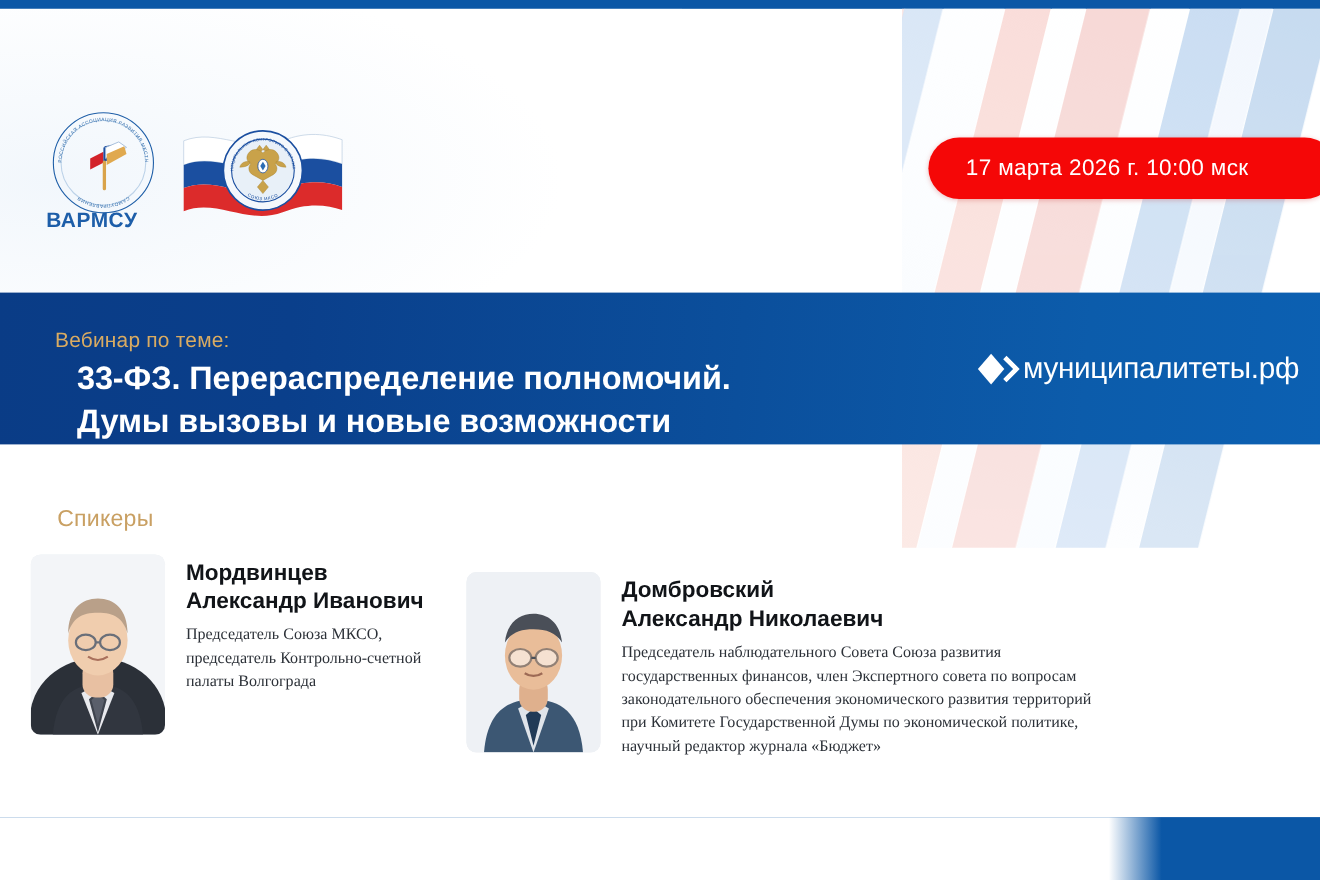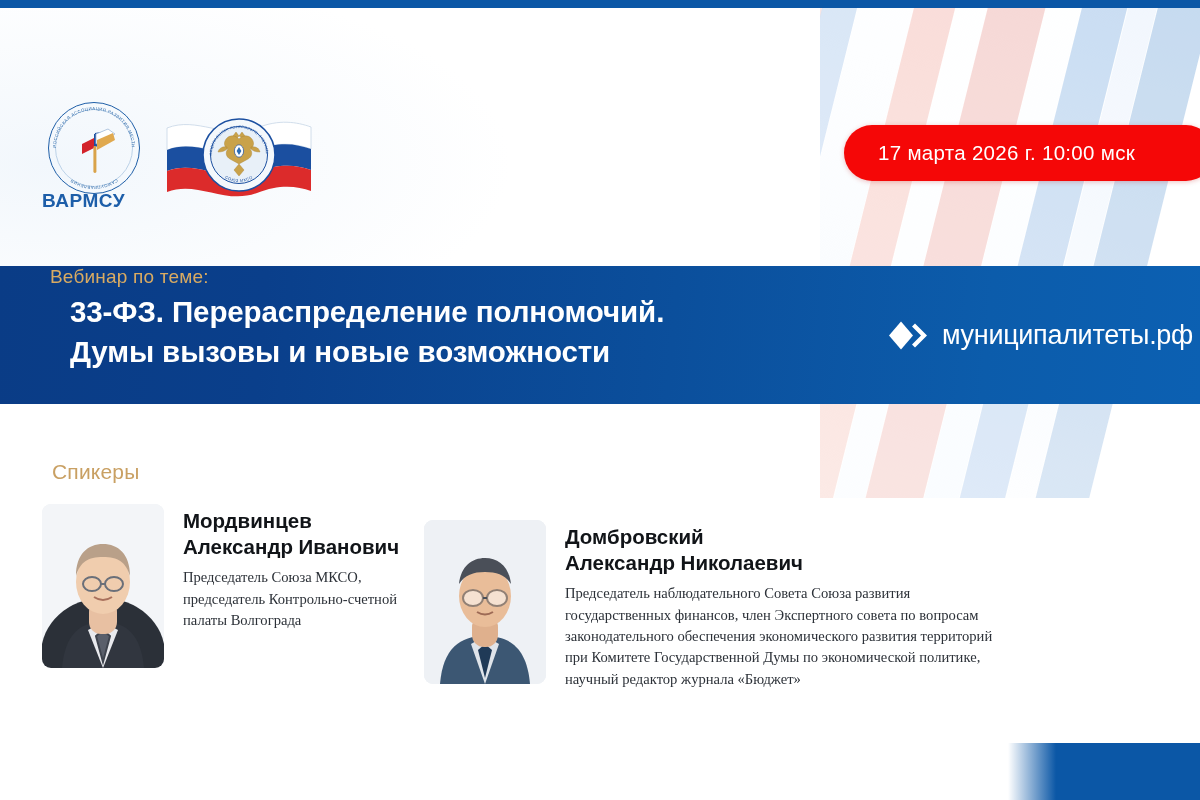--- a/index.html
+++ b/index.html
@@ -152,21 +152,21 @@
     font-family: "Liberation Sans", sans-serif;
   }
 
   
   #banner {
     position: absolute;
     left: 0; top: 258px;
     width: 1200px; height: 138px;
     background: linear-gradient(95deg, #0a3c86 0%, #0a3f8b 22%, #0b4f9c 56%, #0c5cab 82%, #0c60b2 100%);
     display: flex;
-    align-items: flex-start;
+    align-items: flex-end;
   }
   #banner-text {
     padding-left: 50px;
     flex: 0 0 auto;
   }
   #eyebrow {
     color: #d9ab62;
     font-size: 19px;
     margin-bottom: 4px;
     letter-spacing: .2px;
@@ -181,21 +181,20 @@
     white-space: nowrap;
     font-family: "Liberation Sans", sans-serif;
     margin-left: 20px;
   }
   #brand {
     position: absolute;
     left: 888px; top: 50%;
     transform: translateY(-50%);
     display: flex;
     align-items: center;
-    gap: 12px;
   }
   #brand-mark { width: 42px; height: 30px; }
   #brand-name {
     color: #ffffff;
     font-size: 27px;
     letter-spacing: -0.3px;
     white-space: nowrap;
     font-family: "Liberation Sans", sans-serif;
   }
 
@@ -208,21 +207,21 @@
   #speakers-label {
     position: absolute;
     left: 52px; top: 56px;
     color: #c9a063;
     font-size: 21px;
     letter-spacing: .2px;
     font-family: "Liberation Sans", sans-serif;
   }
 
   .speaker { position: absolute; display: flex; }
-  #speaker-1 { left: 42px; top: 100px; }
+  #speaker-1 { left: 28px; top: 100px; }
   #speaker-2 { left: 424px; top: 116px; }
 
   .portrait {
     width: 122px;
     height: 164px;
     border-radius: 9px;
     overflow: hidden;
     flex: 0 0 auto;
     background: #eceff3;
     position: relative;

